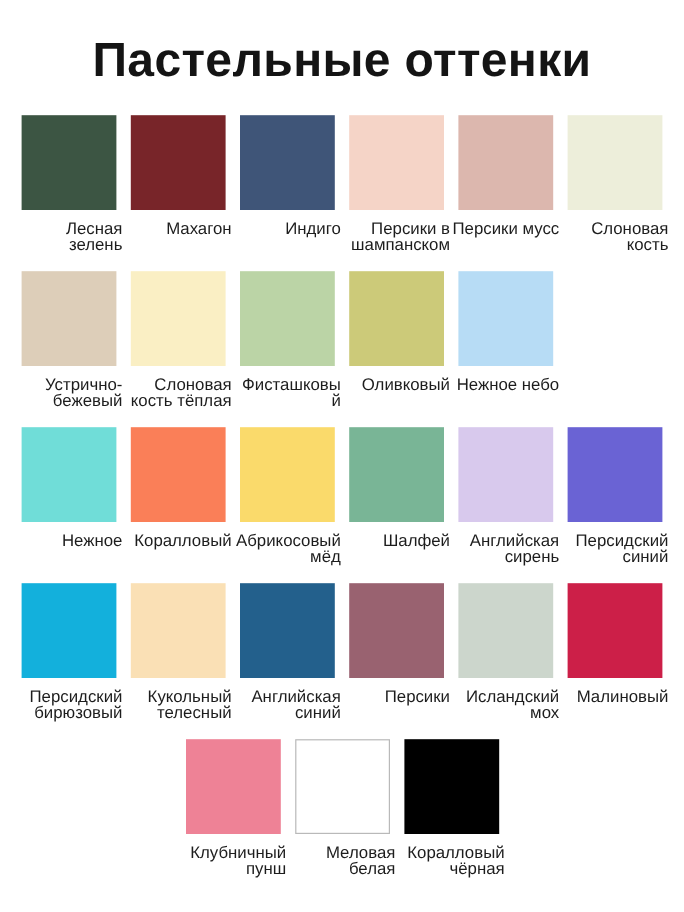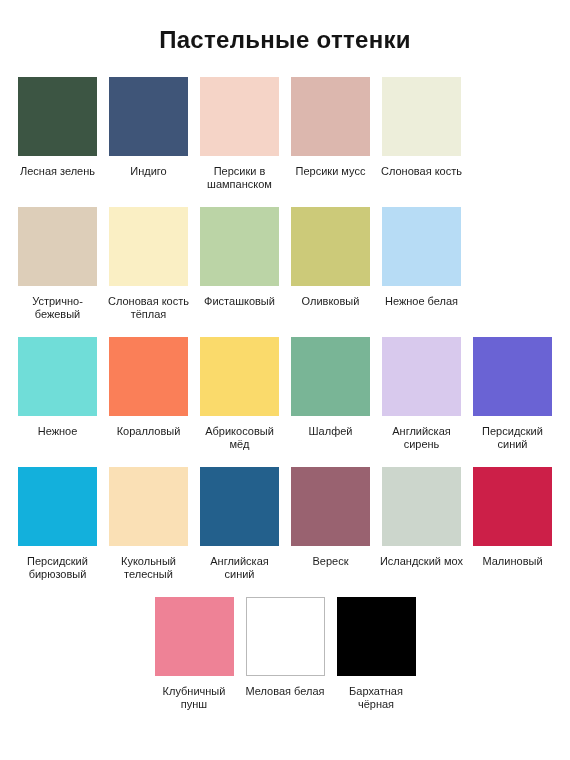--- a/index.html
+++ b/index.html
@@ -18,21 +18,21 @@
     position: relative;
     width: 570px;
     height: 760px;
     box-sizing: border-box;
     background: #ffffff;
   }
   .page-title {
     margin: 0;
     padding-top: 26px;
     text-align: center;
-    font-size: 24px;
+    font-size: 40px;
     font-weight: bold;
     letter-spacing: 0.3px;
     color: #141414;
     line-height: 1.2;
   }
   .palette {
     margin-top: 22px;
     padding: 0 12px 0 12px;
     box-sizing: border-box;
   }
@@ -58,41 +58,45 @@
     height: 79px;
     display: block;
     box-sizing: border-box;
   }
   .swatch-chip.bordered {
     border: 1px solid #b9b9b9;
   }
   .swatch-label {
     margin-top: 9px;
     width: 89px;
-    text-align: center;
-    font-size: 11px;
+    text-align: right;
+    font-size: 14px;
     line-height: 13px;
     color: #1d1d1d;
     word-wrap: break-word;
   }
 </style>
 </head>
 <body>
 
 <div class="page">
 
   <h1 class="page-title">Пастельные оттенки</h1>
 
   <div class="palette">
       <div class="swatch-row">
         <div class="swatch-cell">
           <div class="swatch-chip" style="background-color: rgb(60, 85, 67);"></div>
           <div class="swatch-label">Лесная зелень</div>
         </div>
         <div class="swatch-cell">
+          <div class="swatch-chip" style="background-color: rgb(120, 37, 41);"></div>
+          <div class="swatch-label">Махагон</div>
+        </div>
+        <div class="swatch-cell">
           <div class="swatch-chip" style="background-color: rgb(63, 85, 120);"></div>
           <div class="swatch-label">Индиго</div>
         </div>
         <div class="swatch-cell">
           <div class="swatch-chip" style="background-color: rgb(245, 212, 199);"></div>
           <div class="swatch-label">Персики в шампанском</div>
         </div>
         <div class="swatch-cell">
           <div class="swatch-chip" style="background-color: rgb(220, 183, 174);"></div>
           <div class="swatch-label">Персики мусс</div>
@@ -114,21 +118,21 @@
         <div class="swatch-cell">
           <div class="swatch-chip" style="background-color: rgb(187, 212, 166);"></div>
           <div class="swatch-label">Фисташковый</div>
         </div>
         <div class="swatch-cell">
           <div class="swatch-chip" style="background-color: rgb(204, 202, 121);"></div>
           <div class="swatch-label">Оливковый</div>
         </div>
         <div class="swatch-cell">
           <div class="swatch-chip" style="background-color: rgb(183, 220, 245);"></div>
-          <div class="swatch-label">Нежное белая</div>
+          <div class="swatch-label">Нежное небо</div>
         </div>
       </div>
       <div class="swatch-row">
         <div class="swatch-cell">
           <div class="swatch-chip" style="background-color: rgb(112, 221, 216);"></div>
           <div class="swatch-label">Нежное</div>
         </div>
         <div class="swatch-cell">
           <div class="swatch-chip" style="background-color: rgb(250, 127, 88);"></div>
           <div class="swatch-label">Коралловый</div>
@@ -158,21 +162,21 @@
         <div class="swatch-cell">
           <div class="swatch-chip" style="background-color: rgb(250, 224, 181);"></div>
           <div class="swatch-label">Кукольный телесный</div>
         </div>
         <div class="swatch-cell">
           <div class="swatch-chip" style="background-color: rgb(35, 96, 140);"></div>
           <div class="swatch-label">Английская синий</div>
         </div>
         <div class="swatch-cell">
           <div class="swatch-chip" style="background-color: rgb(153, 98, 112);"></div>
-          <div class="swatch-label">Вереск</div>
+          <div class="swatch-label">Персики</div>
         </div>
         <div class="swatch-cell">
           <div class="swatch-chip" style="background-color: rgb(204, 214, 204);"></div>
           <div class="swatch-label">Исландский мох</div>
         </div>
         <div class="swatch-cell">
           <div class="swatch-chip" style="background-color: rgb(204, 31, 72);"></div>
           <div class="swatch-label">Малиновый</div>
         </div>
       </div>
@@ -180,18 +184,18 @@
         <div class="swatch-cell">
           <div class="swatch-chip" style="background-color: rgb(238, 130, 150);"></div>
           <div class="swatch-label">Клубничный пунш</div>
         </div>
         <div class="swatch-cell">
           <div class="swatch-chip bordered" style="background-color: rgb(255, 255, 255);"></div>
           <div class="swatch-label">Меловая белая</div>
         </div>
         <div class="swatch-cell">
           <div class="swatch-chip" style="background-color: rgb(0, 0, 0);"></div>
-          <div class="swatch-label">Бархатная чёрная</div>
+          <div class="swatch-label">Коралловый чёрная</div>
         </div>
       </div>
     </div>
 
 </div>
 
 </body></html>

